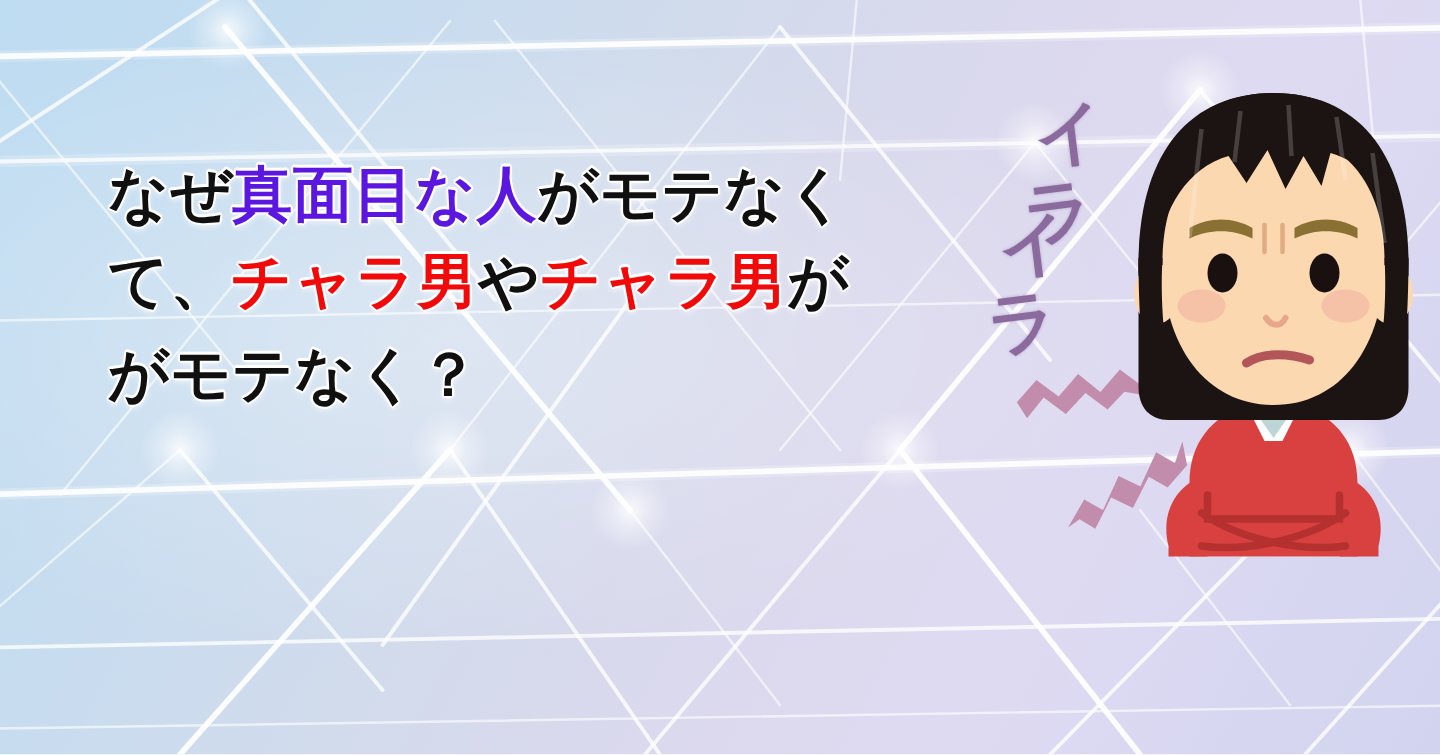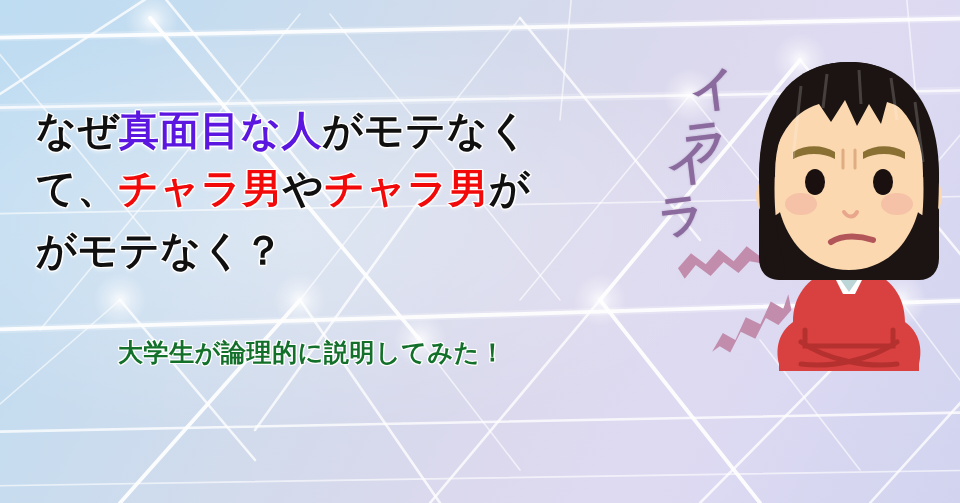--- a/index.html
+++ b/index.html
@@ -71,20 +71,21 @@
     font-size: 40px;
     line-height: 58px;
     font-weight: 700;
     letter-spacing: .5px;
     color: #101010;
     white-space: nowrap;
     text-shadow:
        1.4px 0 0 #fff, -1.4px 0 0 #fff, 0 1.4px 0 #fff, 0 -1.4px 0 #fff,
        1px 1px 0 #fff, -1px 1px 0 #fff, 1px -1px 0 #fff, -1px -1px 0 #fff,
        0 2px 4px rgba(255,255,255,.75);
+    margin-left: 36px;
   }
   .hl-purple { color: #5b16e0; }
   .hl-red    { color: #f20a0a; font-family: Liberation Mono, monospace; }
 
   
   #subtitle {
     position: absolute;
     left: 118px;
     top: 336px;
     z-index: 6;
@@ -286,15 +287,14 @@
   </div>
 
   <div id="headline">
     <div class="hline"><span>なぜ</span><span class="hl-purple">真面目な人</span><span>がモテなく</span></div>
 
     <div class="hline"><span>て、</span><span class="hl-red">チャラ男</span><span>や</span><span class="hl-red">チャラ男</span><span>が</span></div>
 
     <div class="hline"><span>がモテなく？</span></div>
   </div>
 
-  <div id="subtitle">大学生が論理的に説明してみた！</div>
 
 </div>
 
 </body></html>

